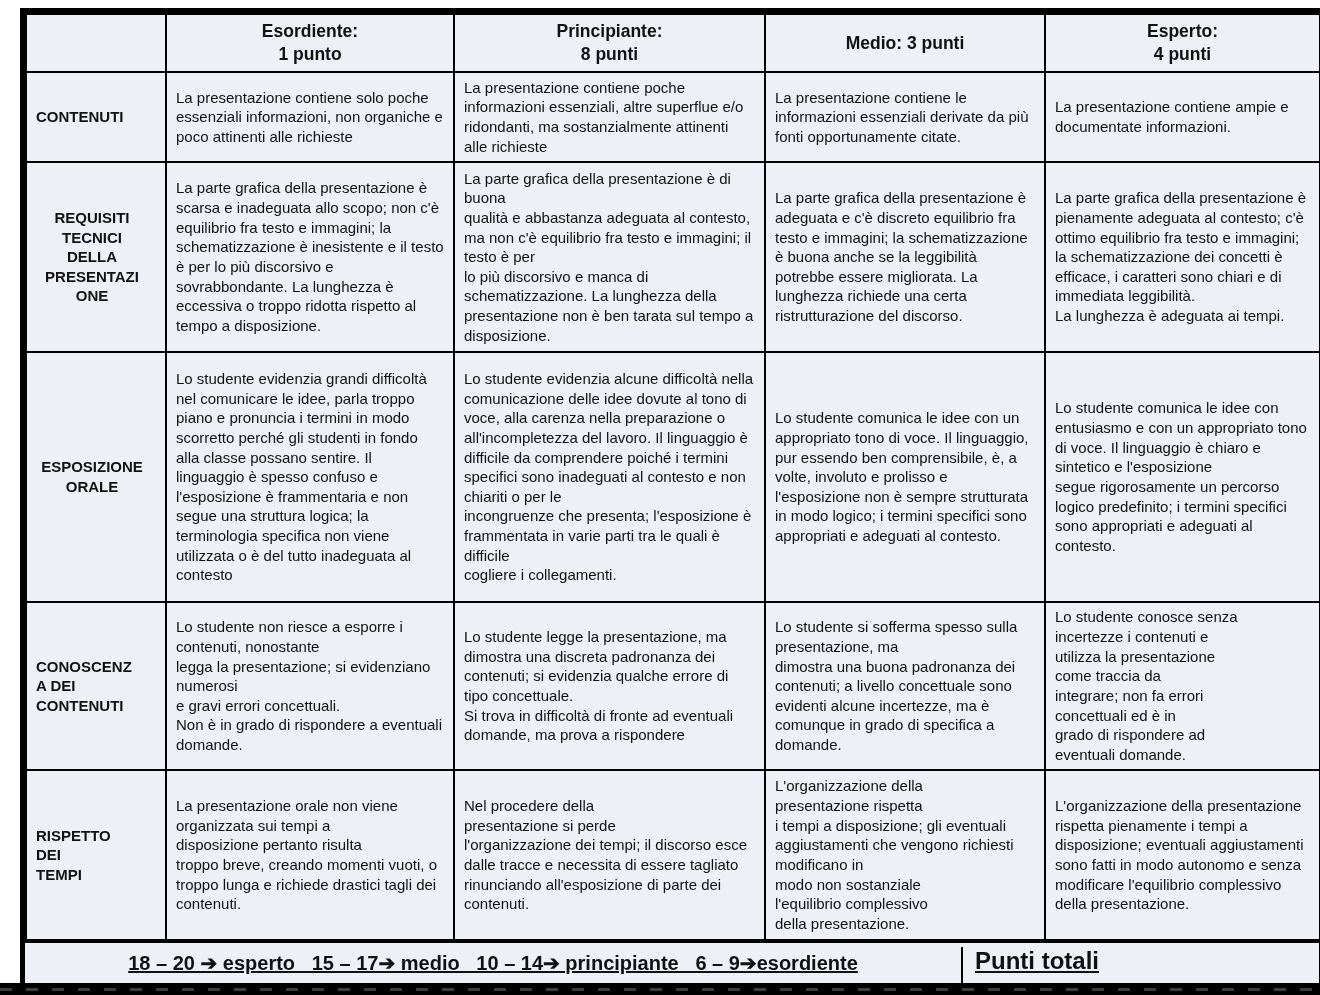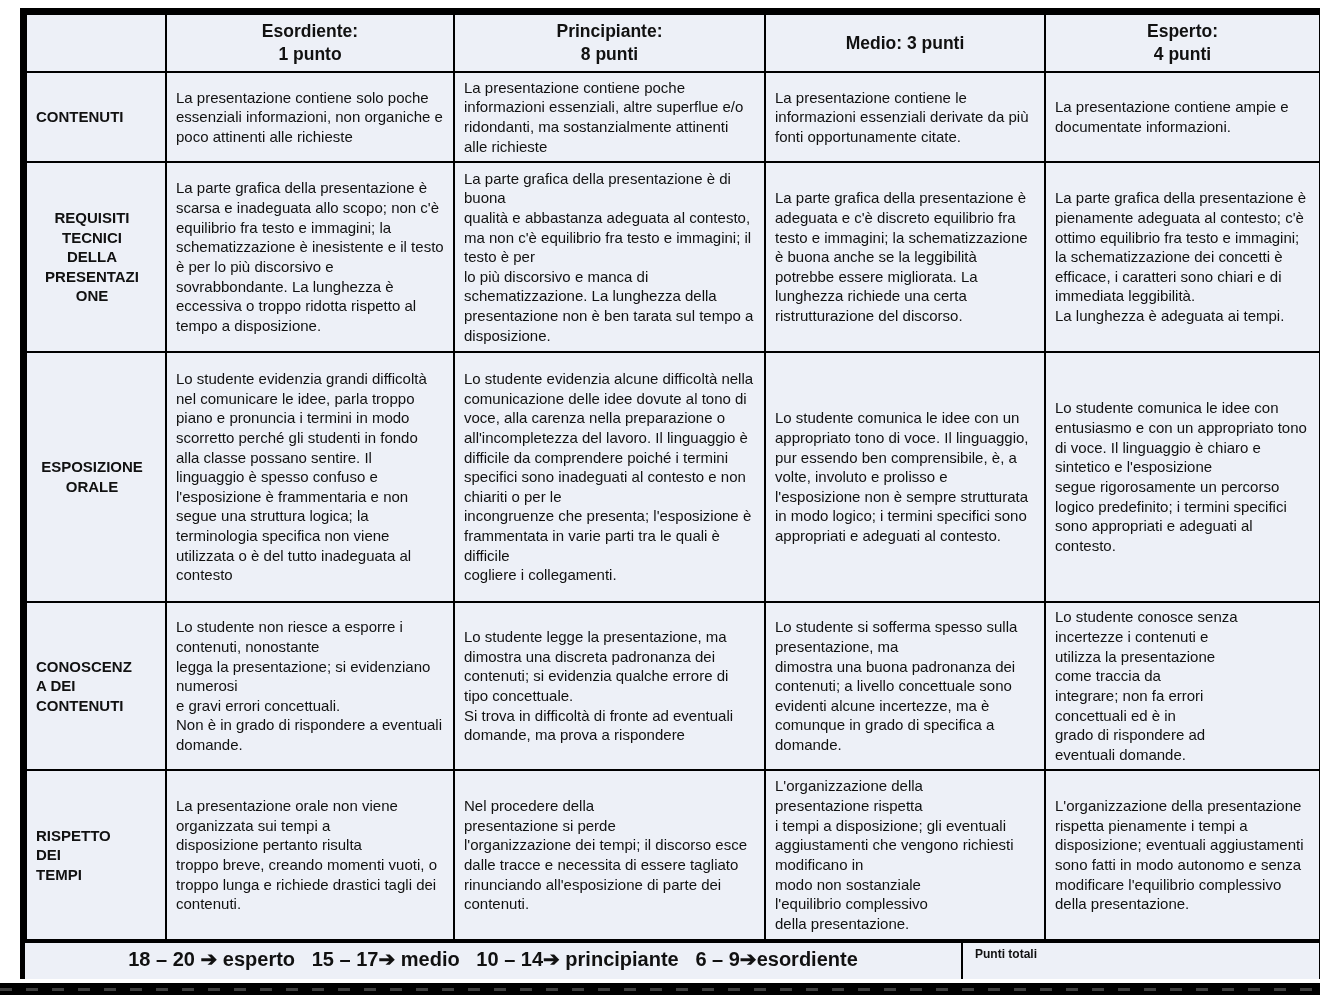--- a/index.html
+++ b/index.html
@@ -39,36 +39,37 @@
   td.crit {
     font-weight:bold;
     font-size:15.5px;
     line-height:1.28;
     padding-left:12px;
   }
   tr.crit-center td.crit { text-align:center; padding-left:4px; padding-right:12px; }
   .tfoot {
     display:flex;
     border-top:2px solid #000;
-    align-items:flex-start;
+    align-items:flex-end;
+    text-decoration:underline;
   }
   .tfoot .legend {
     width:938px;
     box-sizing:border-box;
     border-right:2px solid #000;
     text-align:center;
     font-weight:bold;
     font-size:20px;
     padding:4px 4px 8px 4px;
     white-space:pre-wrap;
   }
   .tfoot .total {
     flex:1;
     font-weight:bold;
-    font-size:12px;
+    font-size:24px;
     padding:4px 4px 8px 12px;
   }
   .bottom-bar {
     position:absolute; left:0; bottom:0; width:1320px; height:12px;
     background:#000;
   }
   .bottom-bar::after {
     content:"";
     position:absolute; left:0; top:5px; width:100%; height:3px;
     background:repeating-linear-gradient(90deg, #8a8a8a 0 12px, transparent 12px 26px);

